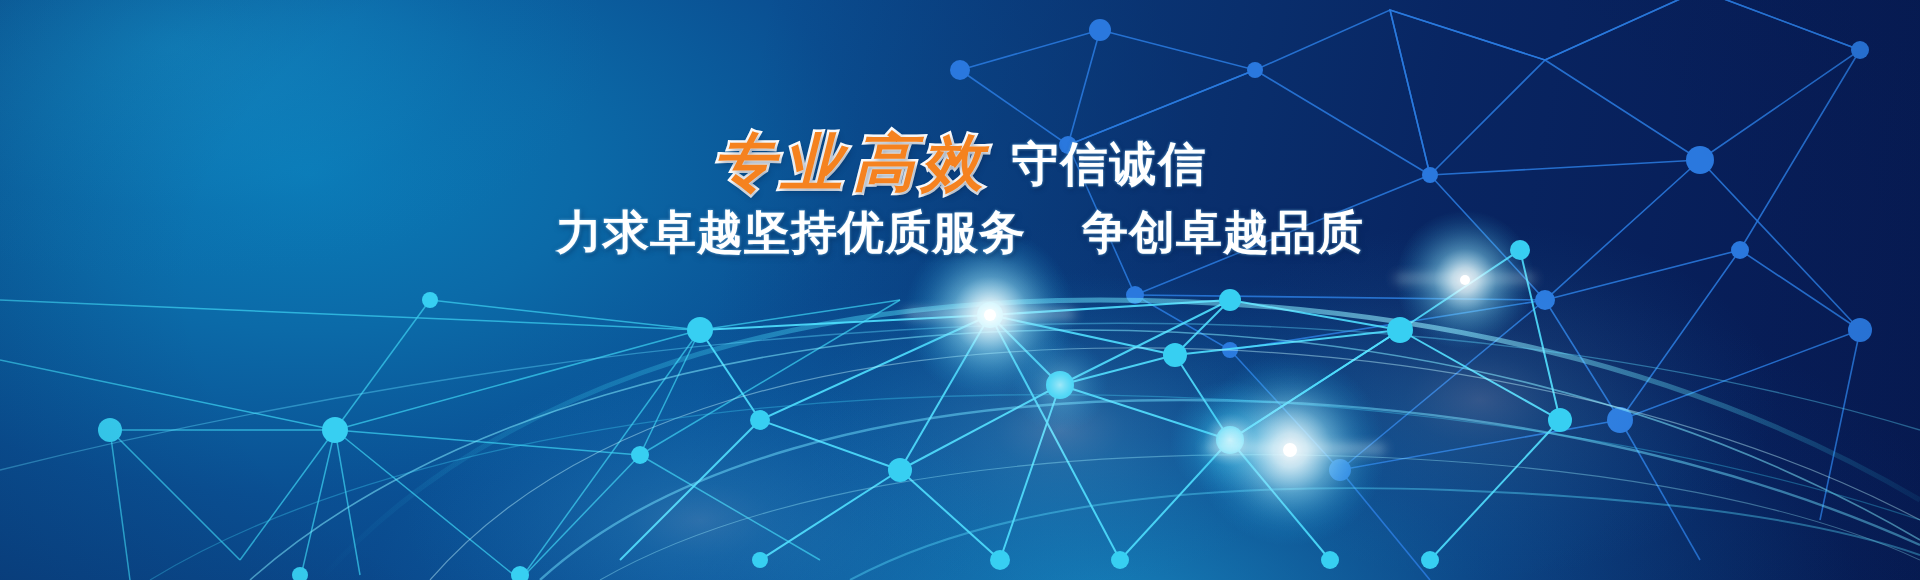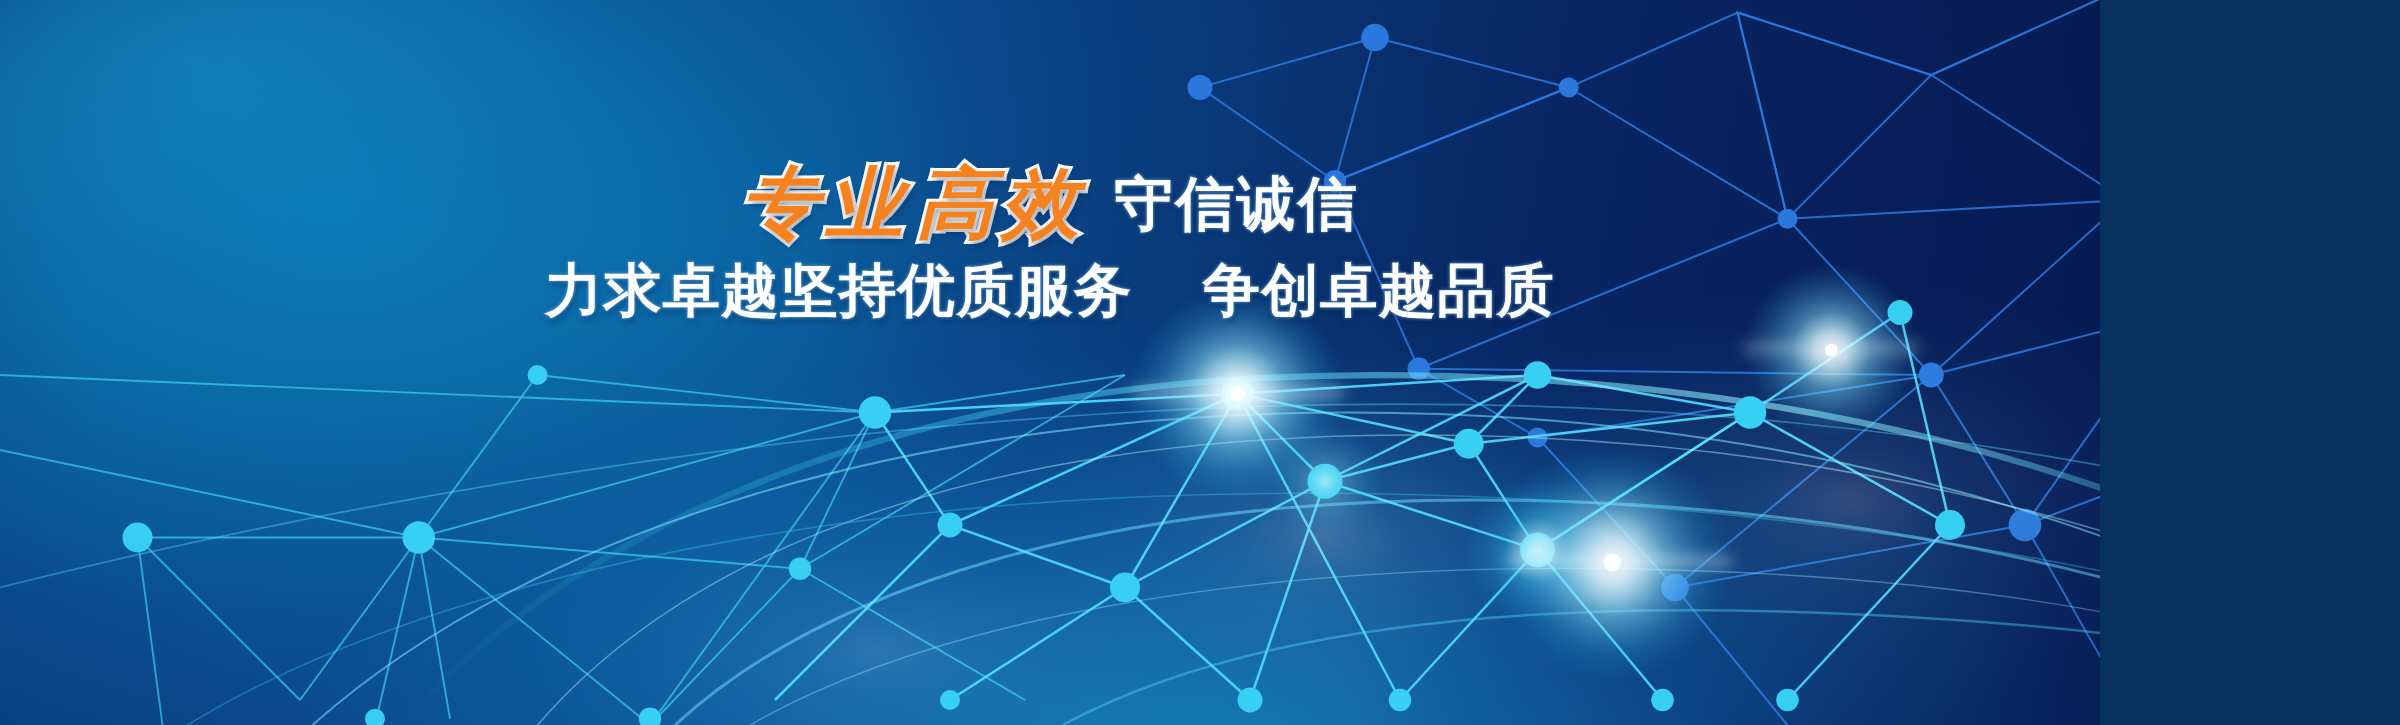--- a/index.html
+++ b/index.html
@@ -7,21 +7,21 @@
     margin: 0;
     padding: 0;
     background: #07315e;
   }
   body {
     font-family: "Liberation Sans", sans-serif;
   }
 
   .banner {
     position: relative;
-    width: 1680px;
+    width: 1920px;
     height: 580px;
     overflow: hidden;
     background: #0b4f8a;
   }
 
   
   .bg-base {
     position: absolute;
     inset: 0;
     background:

